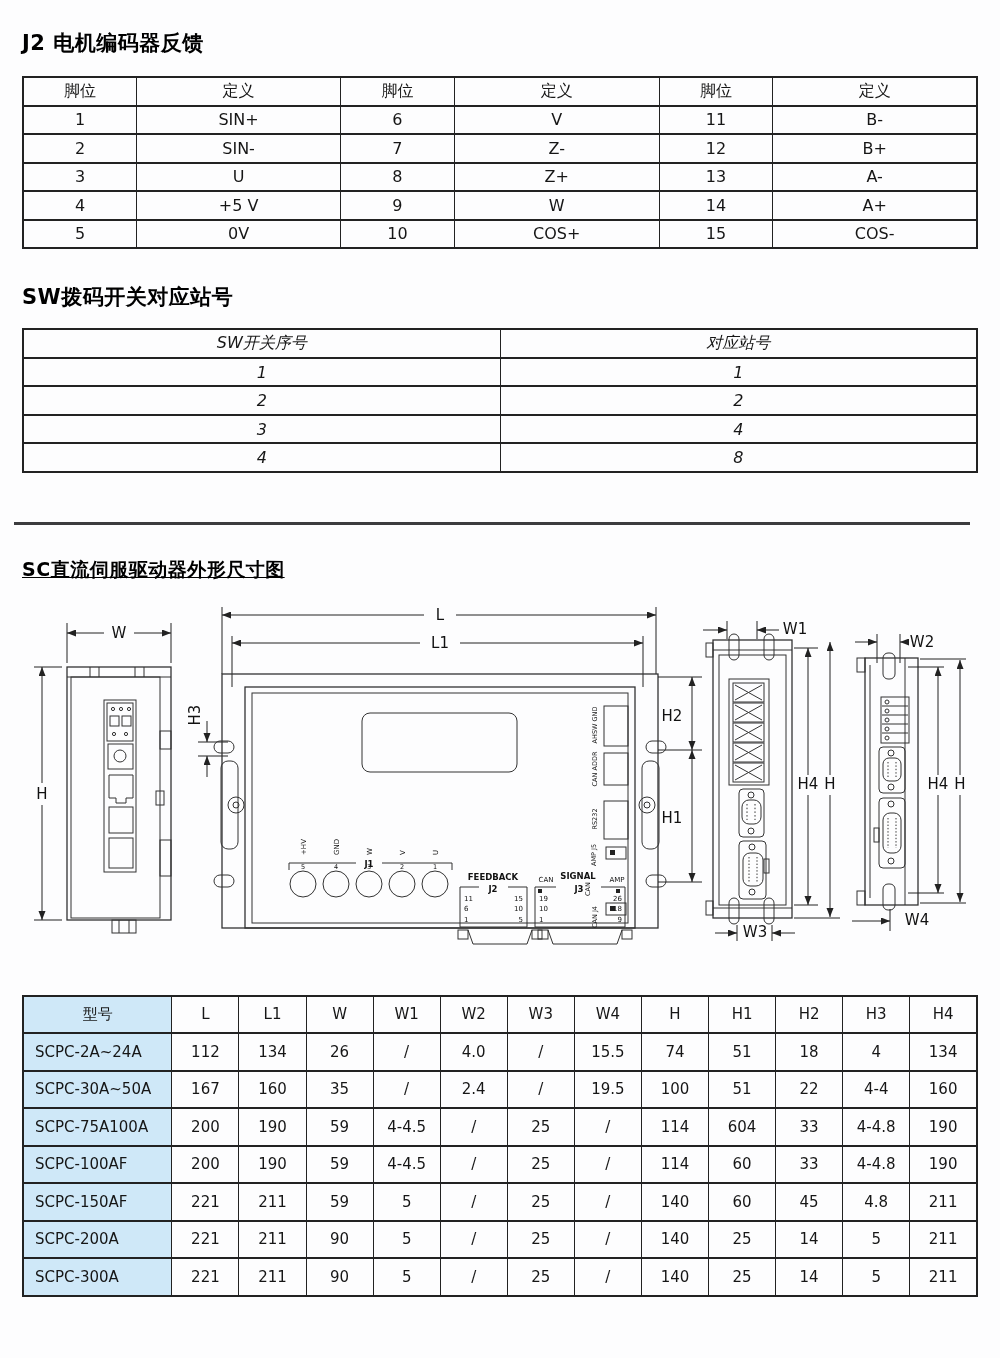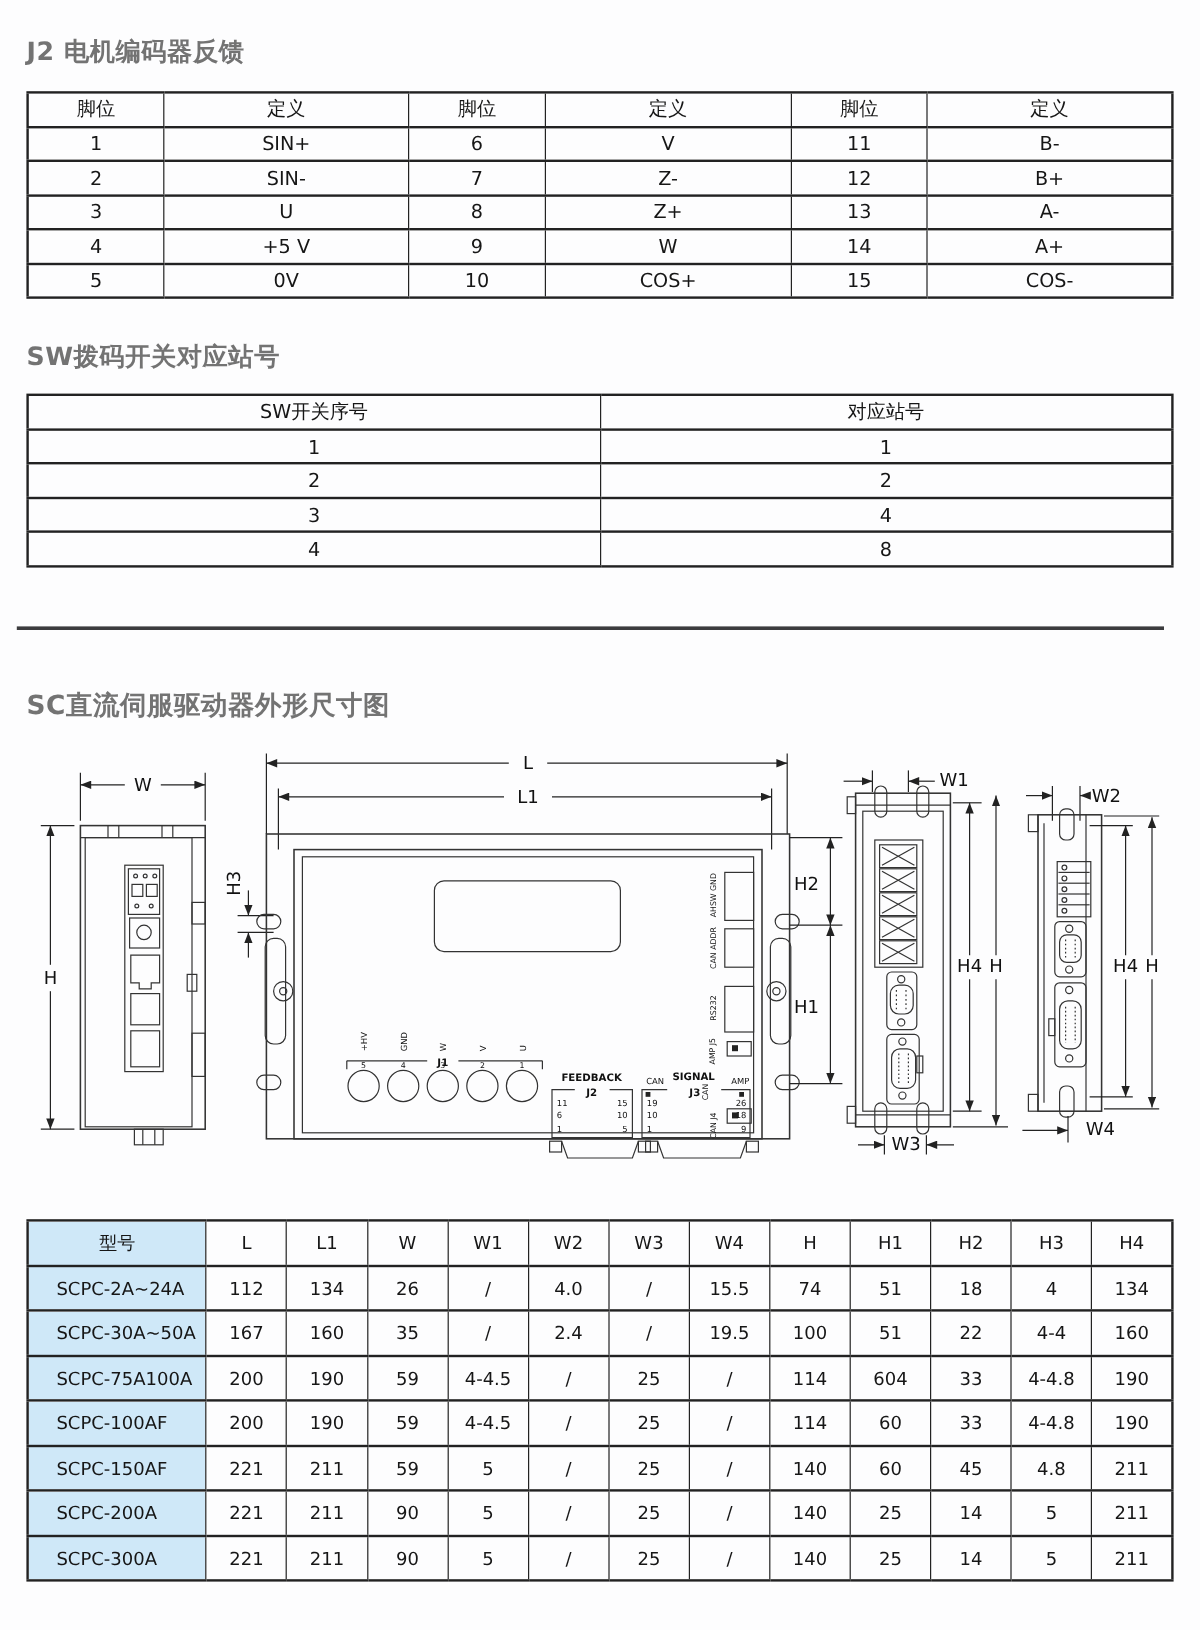--- a/index.html
+++ b/index.html
@@ -4,51 +4,51 @@
 <style>
   html,body{margin:0;padding:0;}
   body{
     width:1000px;height:1358px;
     background:#fdfdfe;
     font-family:"DejaVu Sans","Liberation Sans",sans-serif;
     color:#161616;overflow:hidden;position:relative;
   }
   .content{padding:0 22px;}
   .sec-title{
-    color:#737373;font-weight:bold;font-size:21px;line-height:1.2;
+    color:#000000;font-weight:bold;font-size:21px;line-height:1.2;
     margin:0;letter-spacing:0.5px;
   }
   #title1{margin-top:31px;}
   #title2{margin-top:36px;}
-  #title3{margin-top:51px;font-size:22px;}
+  #title3{margin-top:33px;font-size:19px;text-decoration:underline;}
   table.grid{
     width:100%;border-collapse:collapse;table-layout:fixed;
     border:2px solid #222;margin-top:20px;
   }
   table.grid th,table.grid td{
     border-left:1px solid #222;border-right:1px solid #222;
     border-top:2px solid #222;border-bottom:2px solid #222;
     text-align:center;padding:0;font-weight:normal;
     overflow:hidden;white-space:nowrap;
   }
   table.t12 th,table.t12 td{height:26.5px;font-size:16px;text-align:center;}
-  table.t2{margin-top:18px;}
+  table.t2{margin-top:18px;font-style:italic;}
   hr.divider{border:none;border-top:3px solid #3c3c3e;margin:49px 8px 0 -8px;}
   svg.drawing{display:block;margin:22px 0 0 -22px;}
   .dline{stroke:#222;stroke-width:1;fill:none;}
   .oline{stroke:#333;stroke-width:1.3;fill:none;}
   .tline{stroke:#333;stroke-width:1;fill:none;}
   .dimb{font-size:15px;fill:#111;}
   .lblS{font-size:7px;fill:#111;}
   .lblM{font-size:8.5px;fill:#111;font-weight:bold;}
   .lblR{font-size:6.5px;fill:#111;}
   table.t3{margin-top:12px;border-radius:17px;}
   table.t3 th,table.t3 td{height:35.5px;font-size:15px;}
   table.t3 th:first-child,table.t3 td:first-child{background:#cfe8f8;}
-  table.t3 td:first-child{text-align:left;padding-left:23px;margin-top:40px;}
+  table.t3 td:first-child{text-align:left;padding-left:11px;margin-top:40px;}
 </style>
 </head>
 <body>
 
 <div class="content">
 
   <h2 class="sec-title" id="title1">J2 电机编码器反馈</h2>
 
   <table class="grid t12">
     <colgroup>

